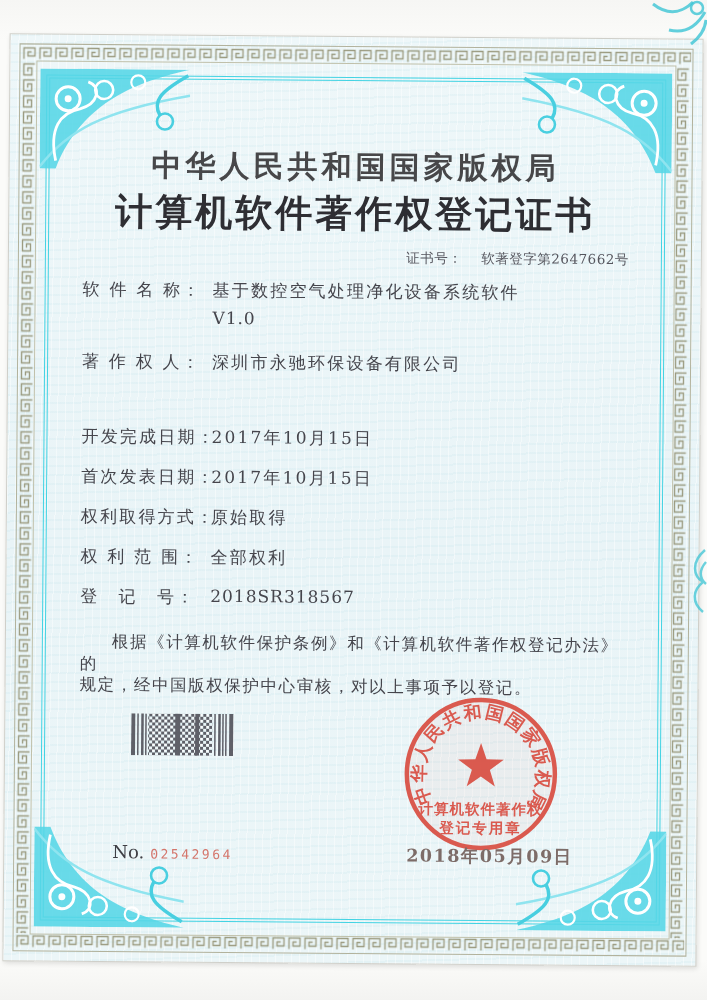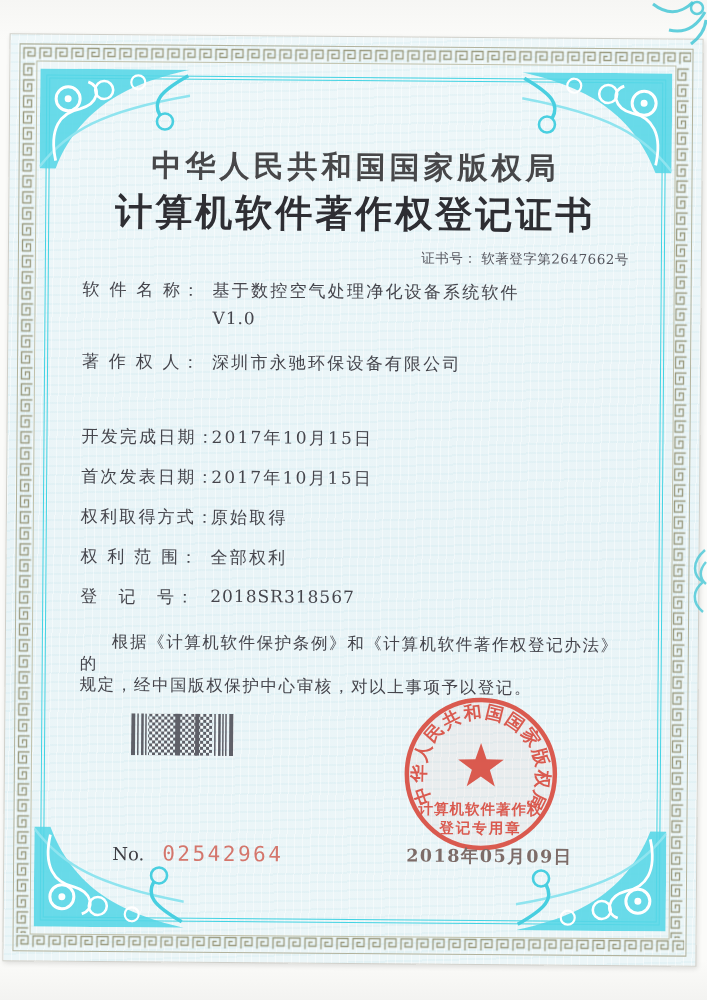--- a/index.html
+++ b/index.html
@@ -38,38 +38,38 @@
   .corner.tr{right:30px;top:34px;transform:scaleX(-1);}
   .corner.bl{left:30px;top:792px;transform:scaleY(-1);}
   .corner.br{right:30px;top:792px;transform:scale(-1,-1);}
   
   .content{position:absolute;inset:0;z-index:5;color:#3f3f45;}
   .issuer{position:absolute;top:110px;left:0;right:0;text-align:center;
     font-size:30px;font-weight:bold;letter-spacing:4px;color:#474749;}
   .cert-title{position:absolute;top:152px;left:0;right:0;text-align:center;
     font-size:37px;font-weight:bold;letter-spacing:3px;color:#2e2e33;}
   .certno{position:absolute;top:212px;right:72px;font-size:13.5px;color:#56565e;letter-spacing:.5px;}
-  .certno .cl{margin-right:4px;font-family:Liberation Serif, serif;}
+  .certno .cl{margin-right:19px;font-family:Liberation Serif, serif;}
   .row{position:absolute;left:74px;right:56px;display:flex;font-size:17px;letter-spacing:2.2px;color:#45454c;}
   .flabel{width:130px;flex:none;white-space:pre;}
   .fvalue{flex:1;}
   .fvalue .v2{display:block;margin-top:6px;letter-spacing:1px;}
   .statement{position:absolute;left:74px;right:68px;font-size:16.5px;letter-spacing:1.6px;color:#45454c;}
   .statement.l1{top:596px;text-indent:32px;}
   .statement.l2{top:639px;}
   
   .barcode{position:absolute;left:126px;top:678px;width:106px;height:42px;z-index:5;opacity:.88;}
   
   .seal{position:absolute;left:392px;top:652px;width:168px;height:168px;z-index:6;opacity:.93;}
   .seal-date{position:absolute;left:402px;top:806px;z-index:7;font-size:17.5px;font-weight:bold;
     letter-spacing:1.5px;color:#7d6c68;}
   
   .serial{position:absolute;left:108px;top:806px;z-index:7;font-size:18px;color:#3f3f45;}
   .serial .num{font-family:"DejaVu Sans Mono","Liberation Mono",monospace;
-    font-size:21px;letter-spacing:2.5px;color:#d4766c;margin-left:18px;}
+    font-size:13px;letter-spacing:2.5px;color:#d4766c;margin-left:6px;}
   
   .edge-swirl{position:absolute;z-index:1;}
   .edge-swirl.top-right{right:0;top:0;width:56px;height:46px;}
   .edge-swirl.mid-right{right:0;top:548px;width:24px;height:66px;}
 </style>
 </head>
 <body>
 
 <div class="scan-bg"></div>
 

